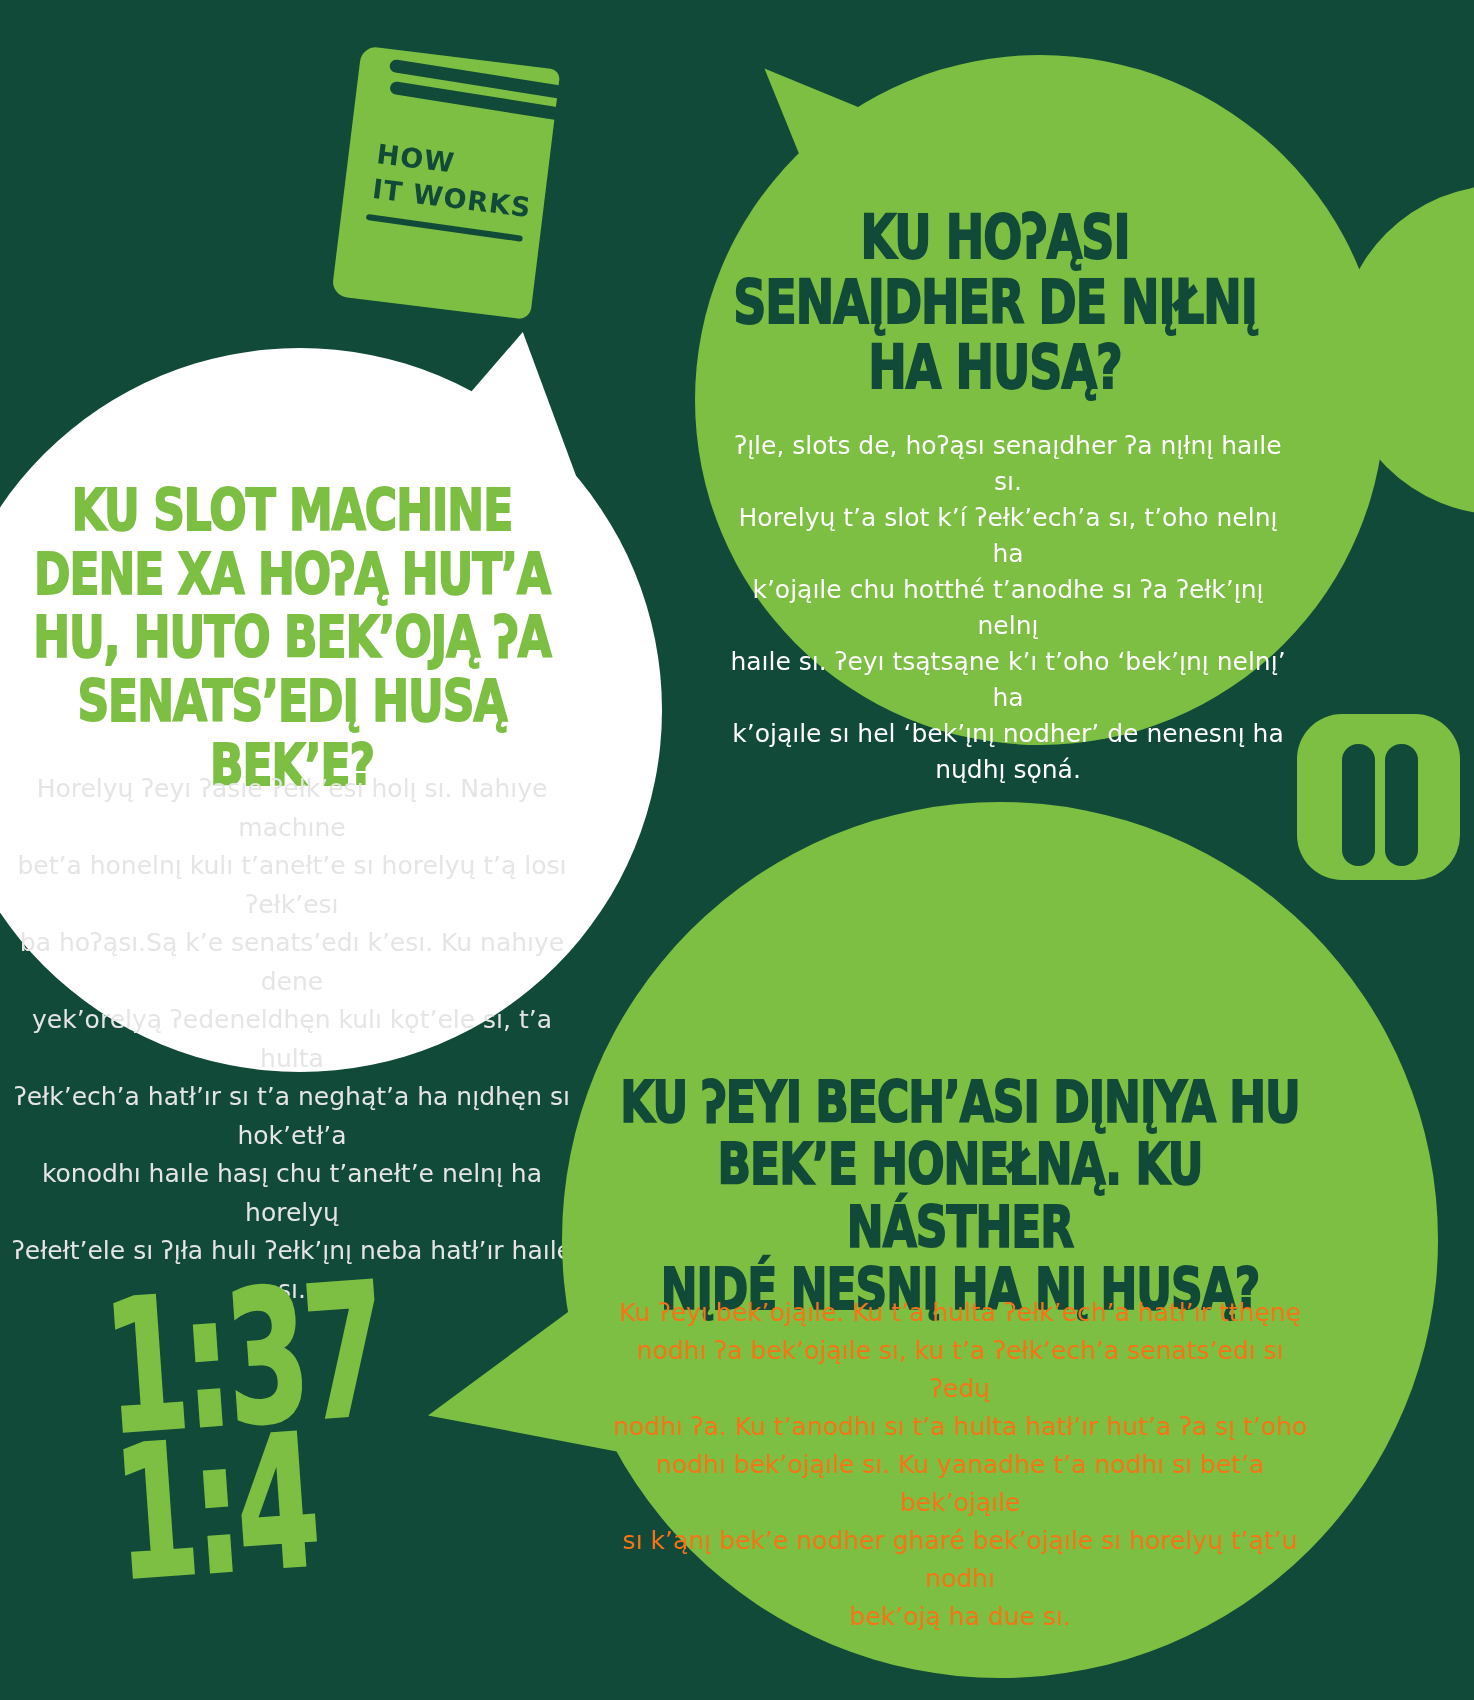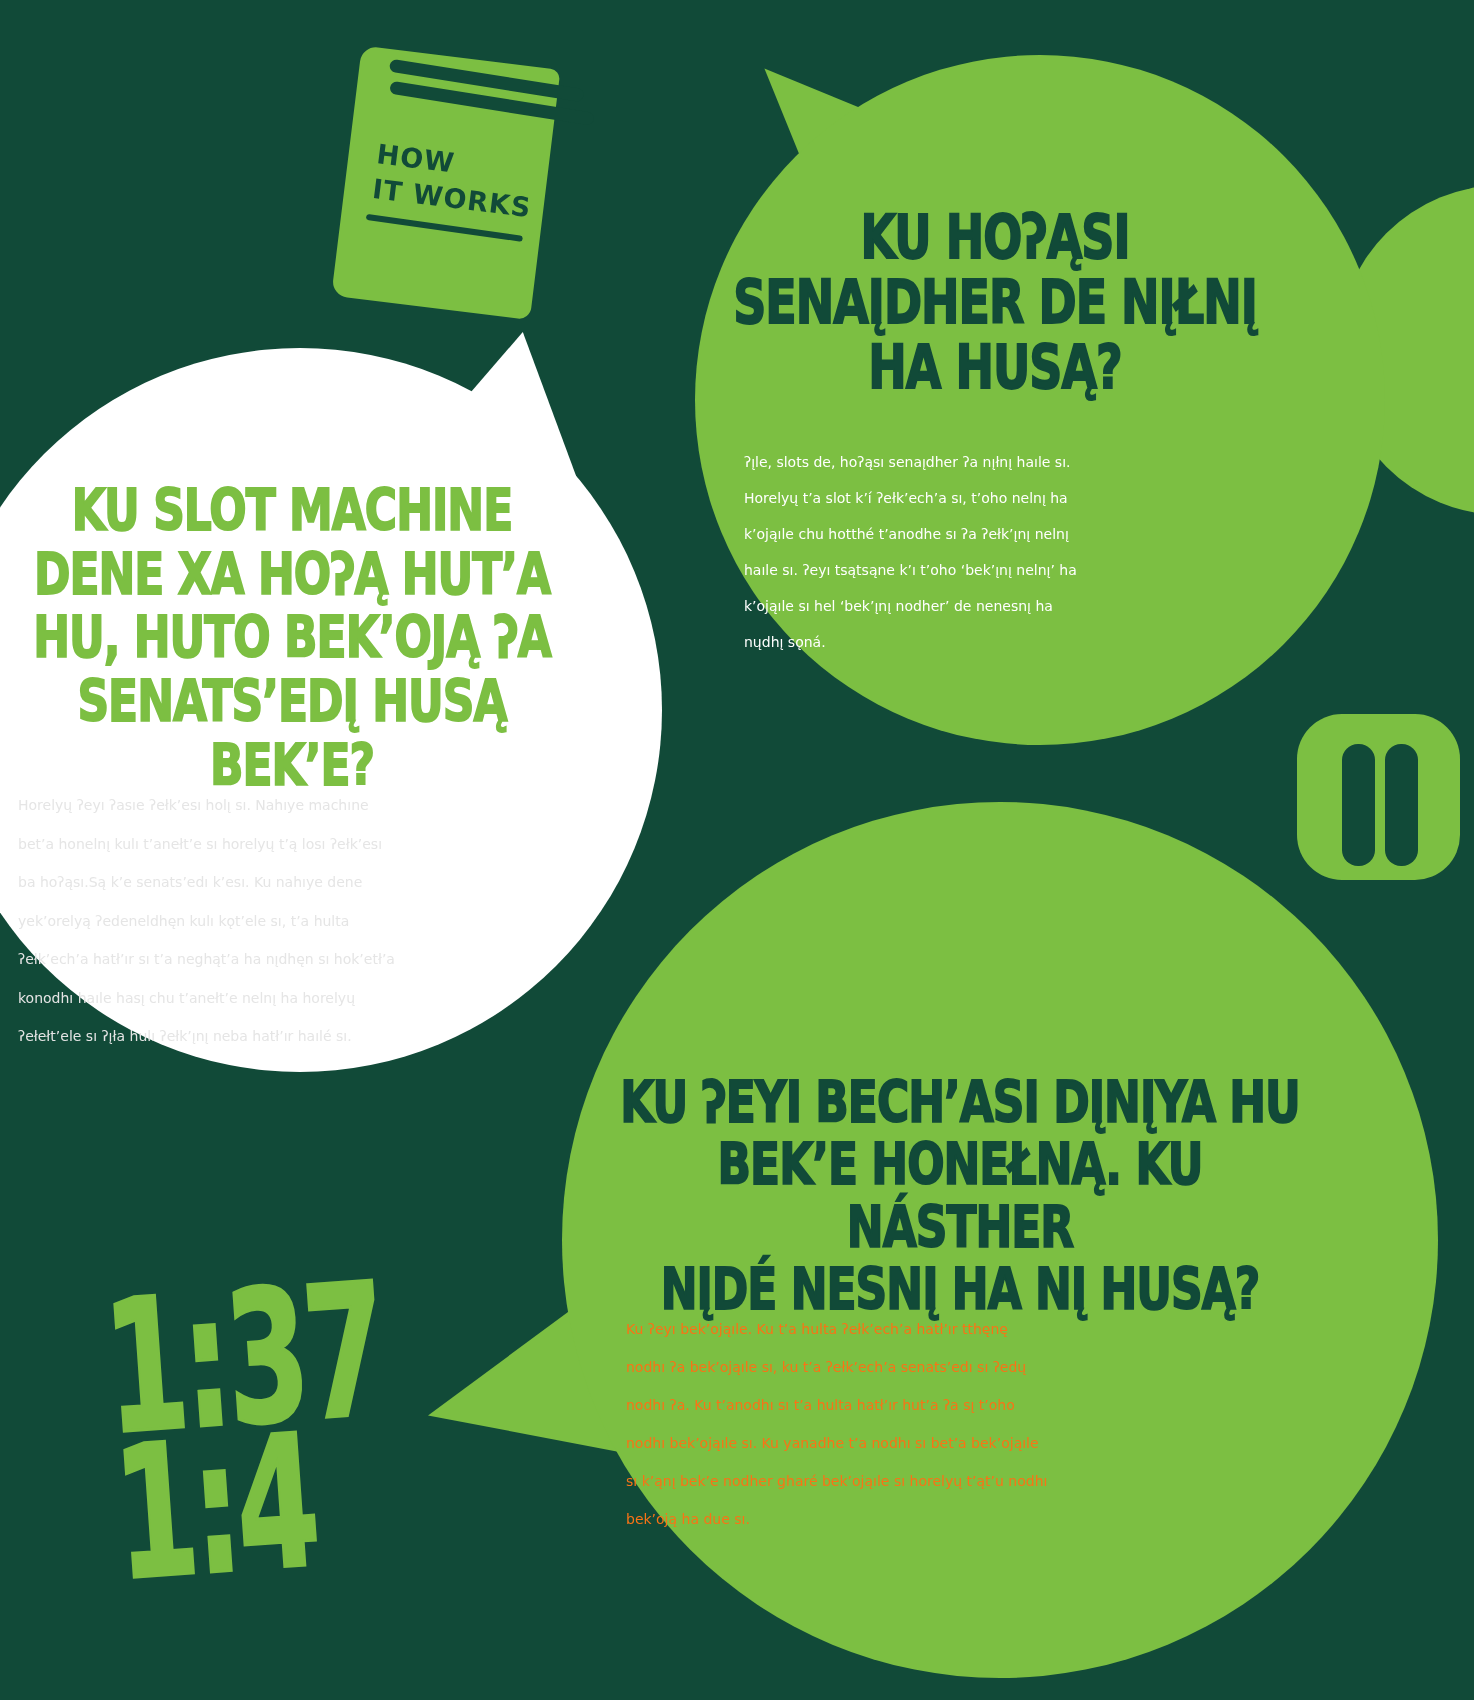--- a/index.html
+++ b/index.html
@@ -21,22 +21,22 @@
         clip-path:polygon(62% 0,0 70%,100% 100%);}
   .b-q3{left:562px;top:802px;width:876px;height:876px;}
   .t-q3{left:428px;top:1252px;width:270px;height:215px;
         clip-path:polygon(82% 0,0 76%,100% 100%);}
   .b-edge{left:1338px;top:185px;width:330px;height:330px;}
 
   
   .display{position:absolute;margin:0;font-weight:bold;text-align:center;
            white-space:pre-line;letter-spacing:-1px;transform-origin:top center;
            transform:scaleY(1.3);-webkit-text-stroke:1.5px currentColor;}
-  .bodytxt{position:absolute;margin:16px;text-align:left;white-space:pre-line;
-           font-size:14px;}
+  .bodytxt{position:absolute;margin:0;text-align:center;white-space:pre-line;
+           font-size:25px;}
   .hq1{left:695px;top:205px;width:600px;font-size:46px;line-height:50px;color:#114A38;}
   .pq1{left:728px;top:428px;width:560px;line-height:36px;color:#FFFFFF;}
   .hq2{left:-8px;top:478px;width:600px;font-size:44px;line-height:49px;color:#7CBF42;}
   .pq2{left:2px;top:770px;width:580px;line-height:38.5px;color:#e5e5e5;}
   .hq3{left:610px;top:1071px;width:700px;font-size:44px;line-height:48px;color:#114A38;}
   .pq3{left:610px;top:1294px;width:700px;line-height:38px;color:#f97316;}
 
   
   .book{position:absolute;left:330px;top:45px;width:235px;height:290px;transform:rotate(7deg);}
   .book-cover{position:absolute;left:15px;top:12px;width:200px;height:252px;

